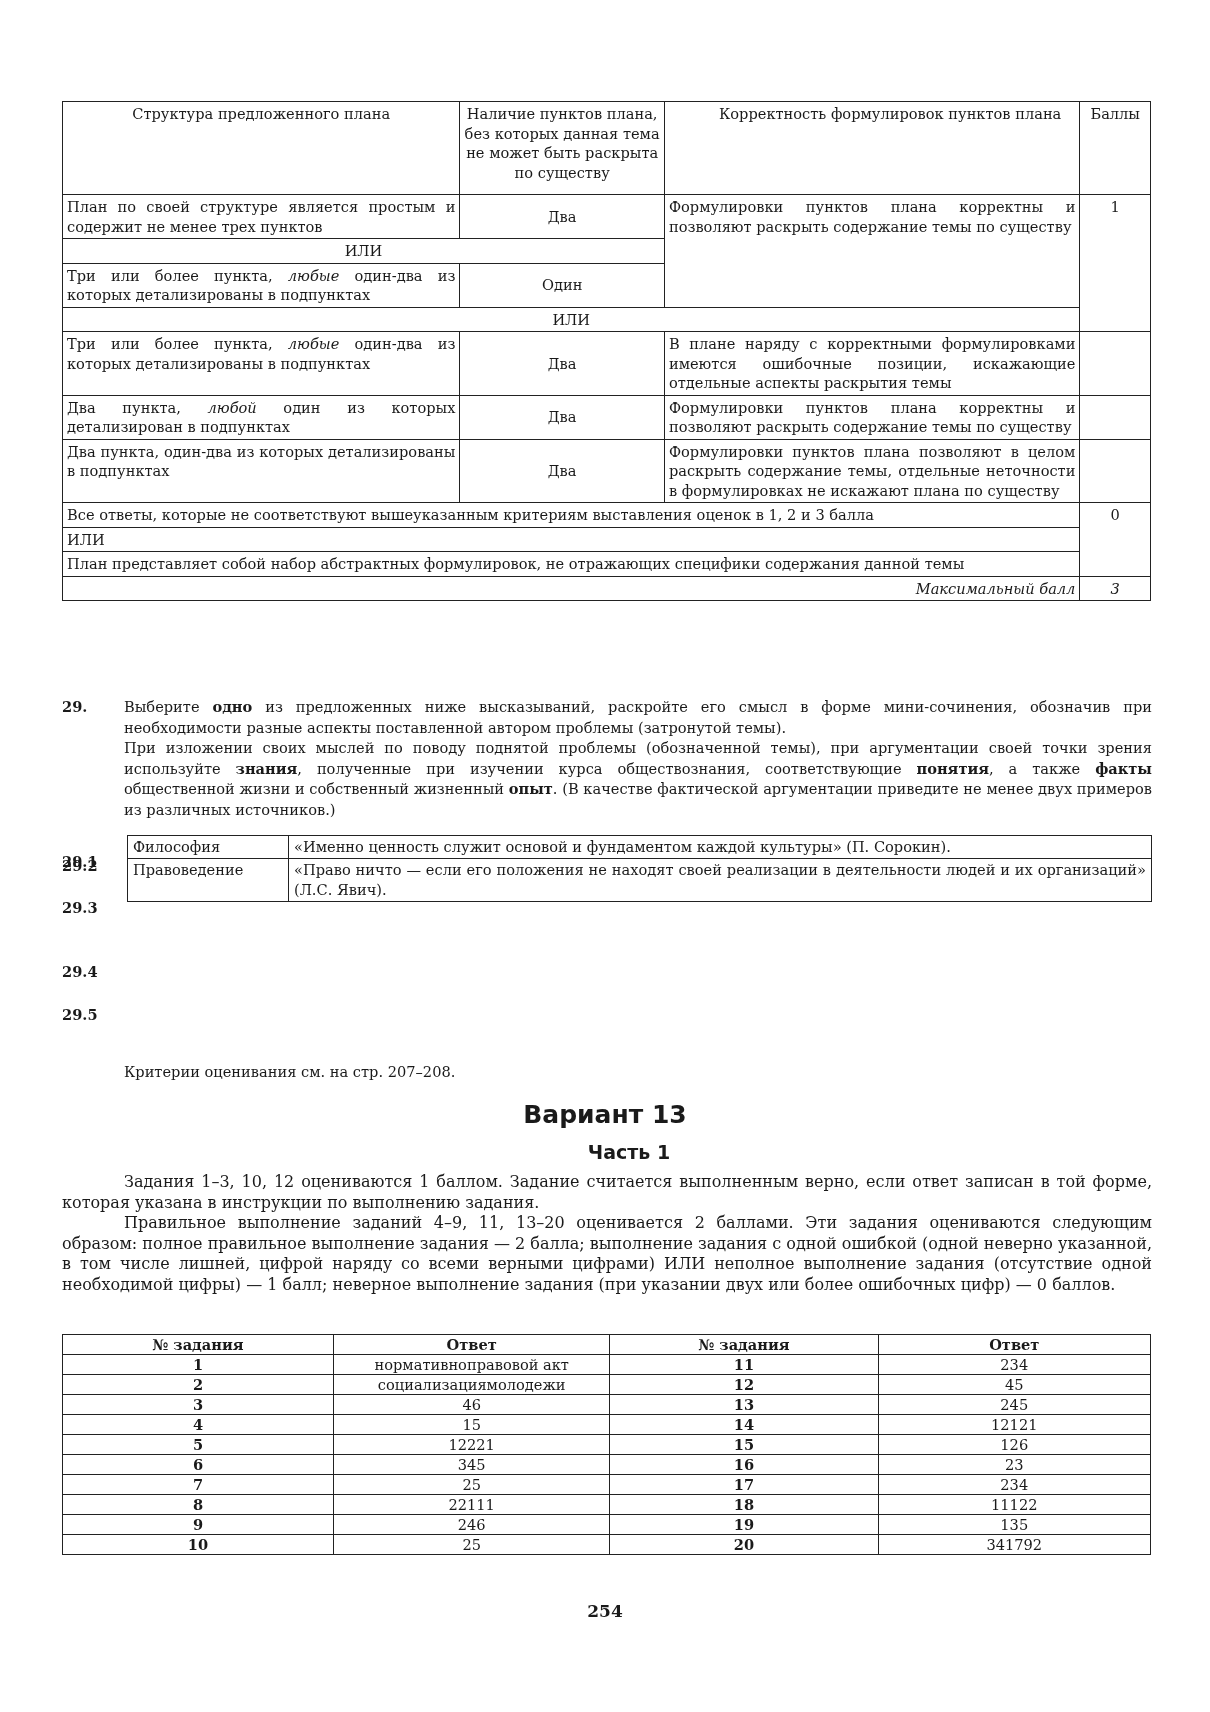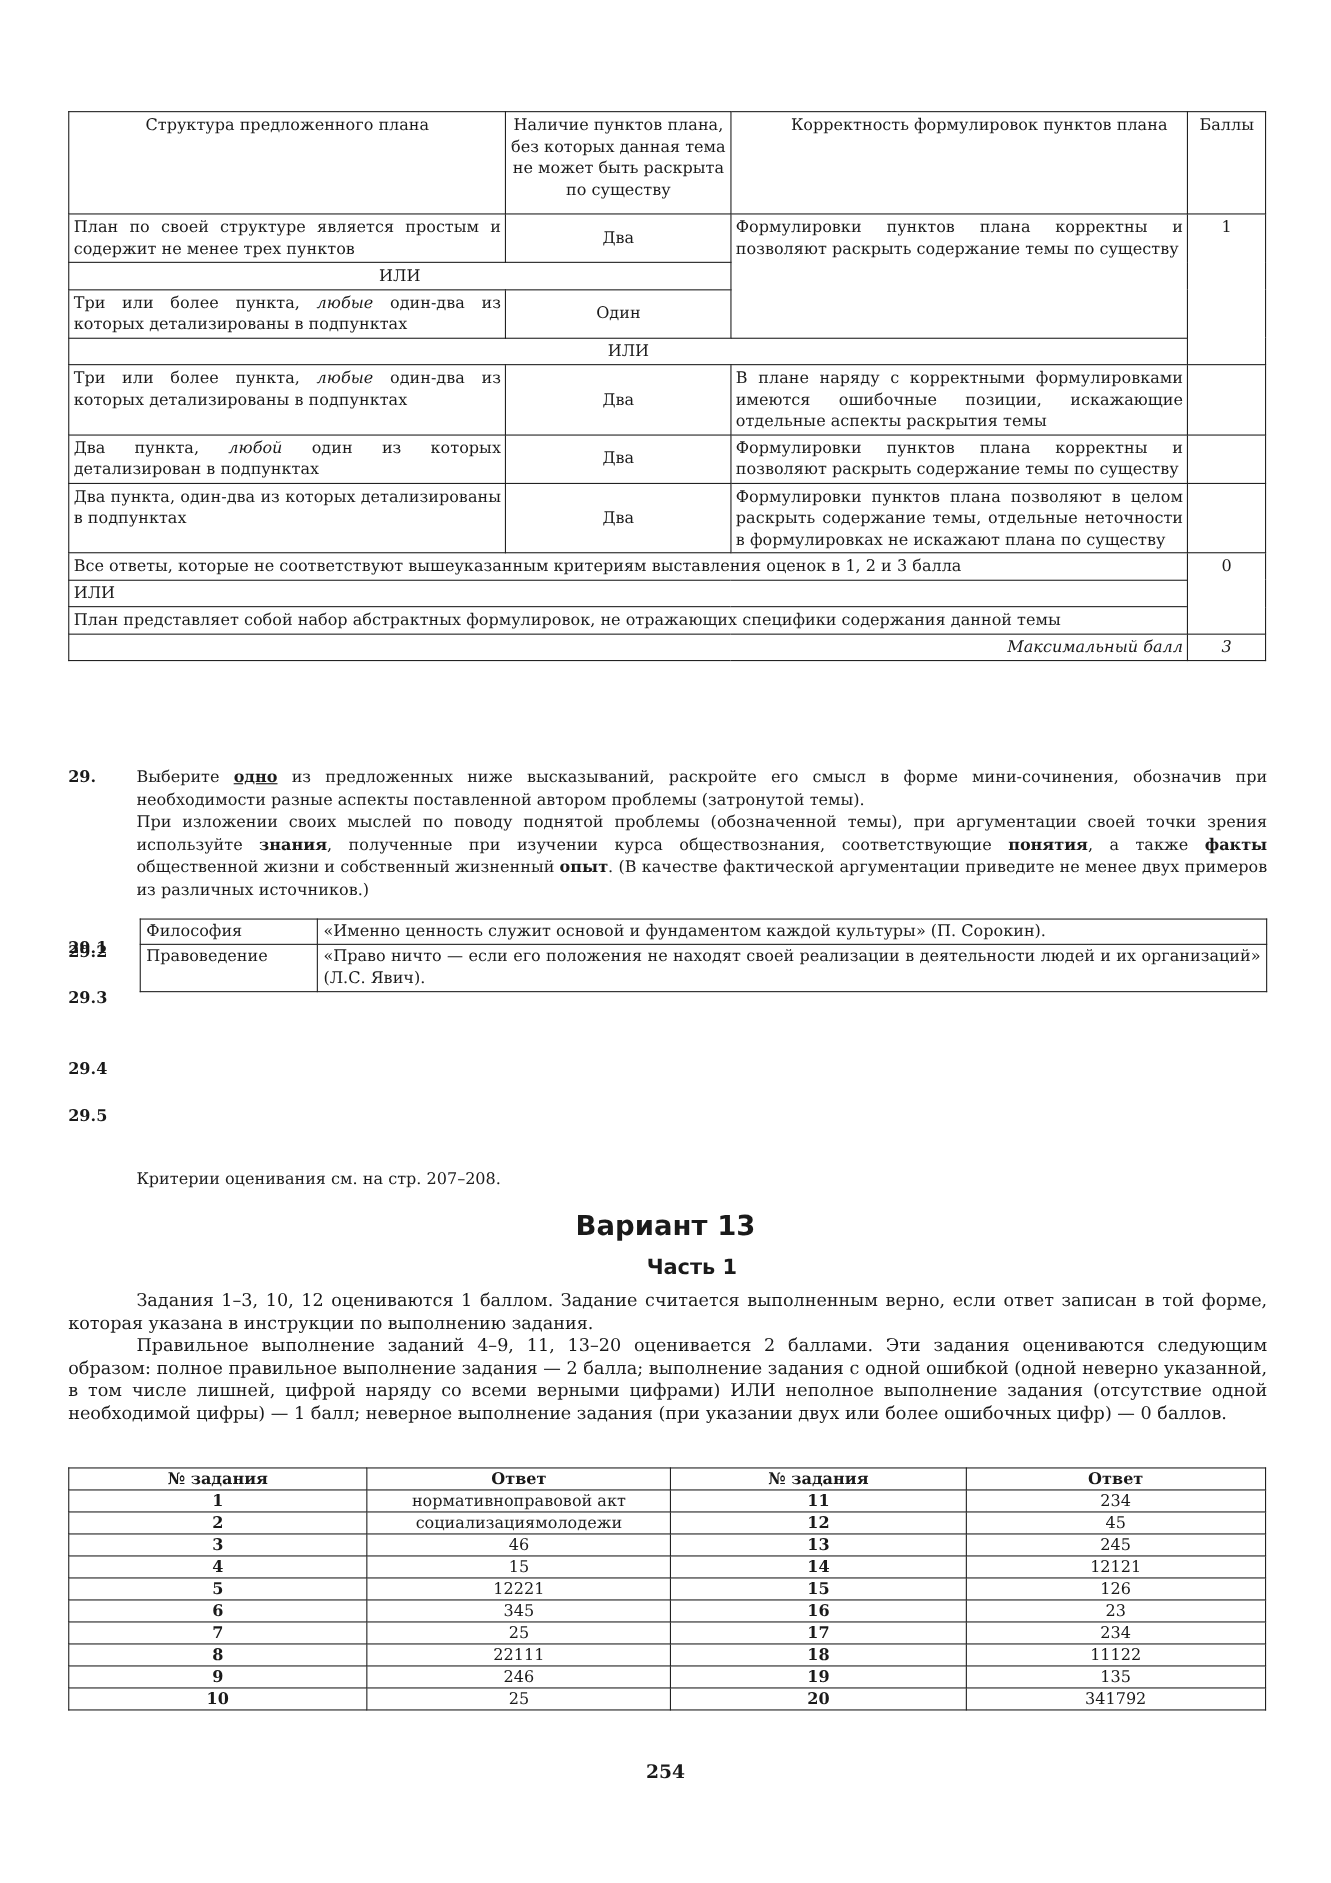--- a/index.html
+++ b/index.html
@@ -32,21 +32,21 @@
 
   
   .t29 {
     position: absolute; left: 62px; top: 697px; width: 1090px;
     font-size: 14.6px; line-height: 20.5px;
   }
   .t29 .num { position: absolute; left: 0; top: 0; font-weight: bold; }
   .t29 .body { margin-left: 62px; text-align: justify; }
   .t29 .body p { margin: 0; }
   .b { font-weight: bold; }
-  .u { text-decoration: underline; font-weight: bold; }
+  .u { font-weight: bold; }
 
   .quotes {
     position: absolute; left: 62px; top: 835px; width: 1090px;
     font-size: 14.6px; line-height: 20px;
   }
   .quotes .qnum { position: absolute; left: 0; font-weight: bold; }
   .quotes table { position: absolute; left: 65px; top: 0; width: 1025px; }
   .quotes td { border: 1.5px solid #222; padding: 1px 5px; vertical-align: top; }
   .quotes td.subj { width: 150px; }
   .quotes td.text { text-align: justify; }

